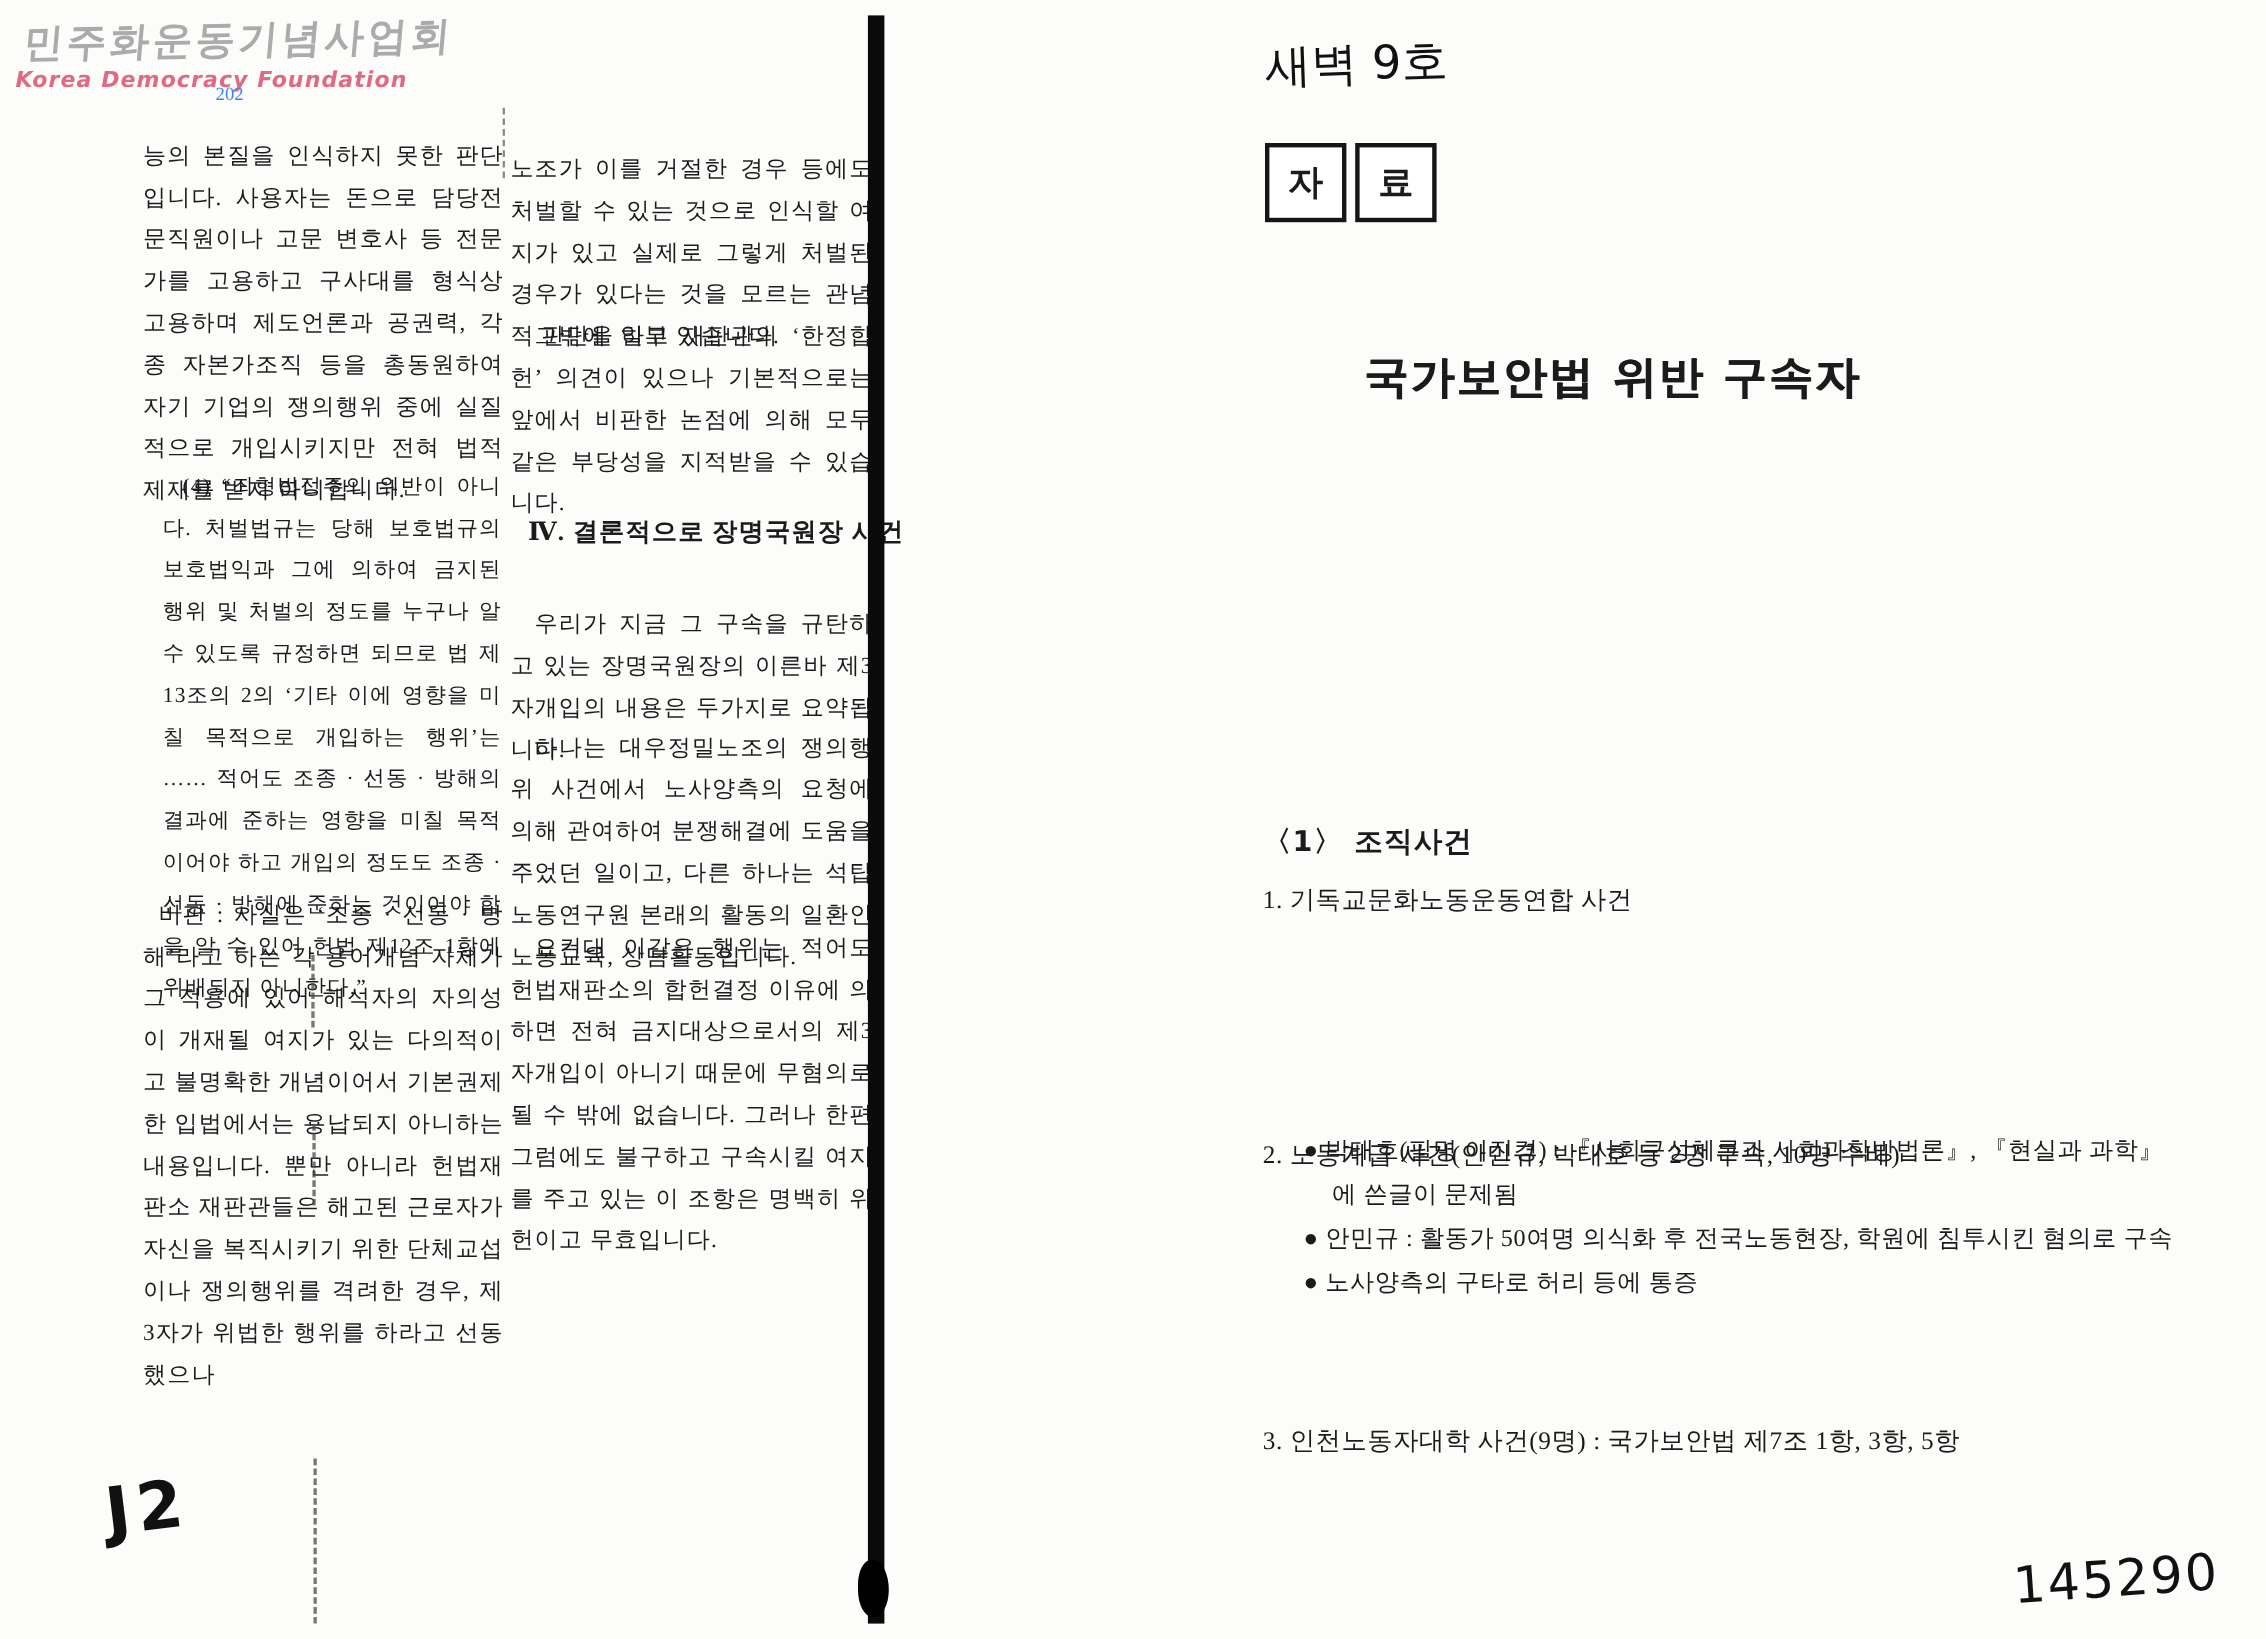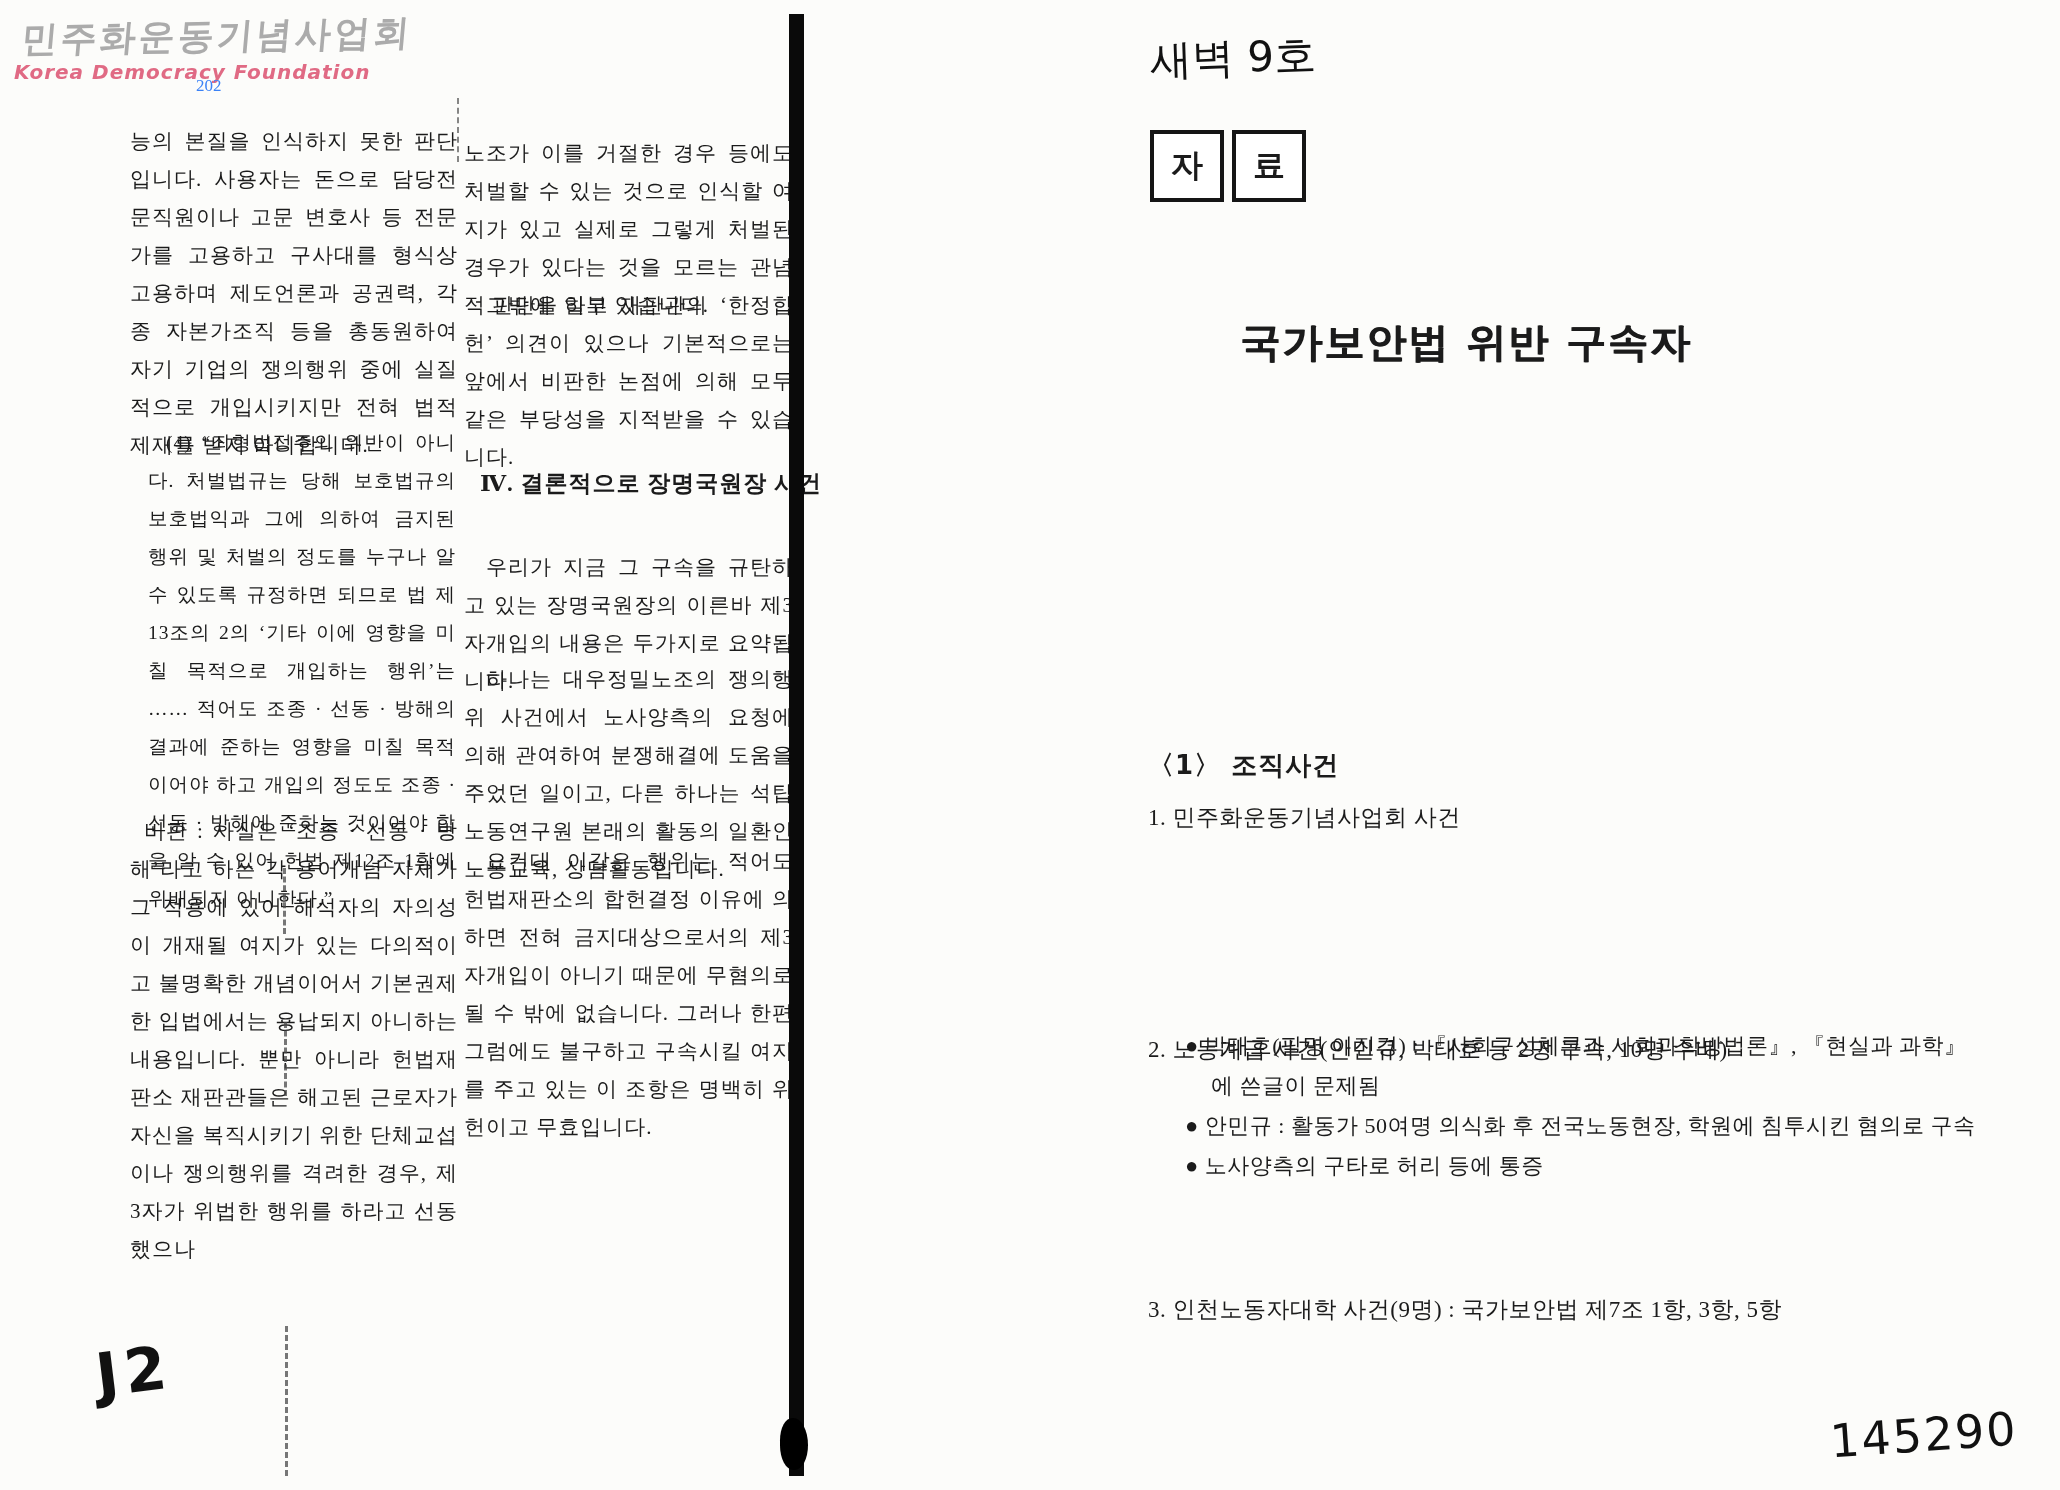--- a/index.html
+++ b/index.html
@@ -100,21 +100,21 @@
     <div class="stamp-box">자</div>
     <div class="stamp-box">료</div>
   </div>
 
   <h1 class="abs doc-title" style="left:1240px; top:315px; width:600px;">국가보안법  위반  구속자</h1>
 
   <h2 class="abs section-heading" style="left:1148px; top:748px;">〈1〉 조직사건</h2>
 
   <p class="abs list-line" style="left:1148px; top:798px;">
     <span>1.</span>
-    <span>민주화운동기념사업회 사건</span>
+    <span>기독교문화노동운동연합 사건</span>
   </p>
 
   <p class="abs list-line" style="left:1148px; top:984px;margin-top:46px;">
     <span>2.</span>
     <span>노동계급 사건(안민규, 박태호 등 2명 구속, 10명 수배)</span>
   </p>
   <div class="abs bullets" style="left:1185px; top:1026px; width:800px;">
     <p>● 박태호(필명 이진경) : 『사회구성체론과 사회과학방법론』, 『현실과 과학』에 쓴글이 문제됨</p>
     <p>● 안민규 : 활동가 50여명 의식화 후 전국노동현장, 학원에 침투시킨 혐의로 구속</p>
     <p>● 노사양측의 구타로 허리 등에 통증</p>

